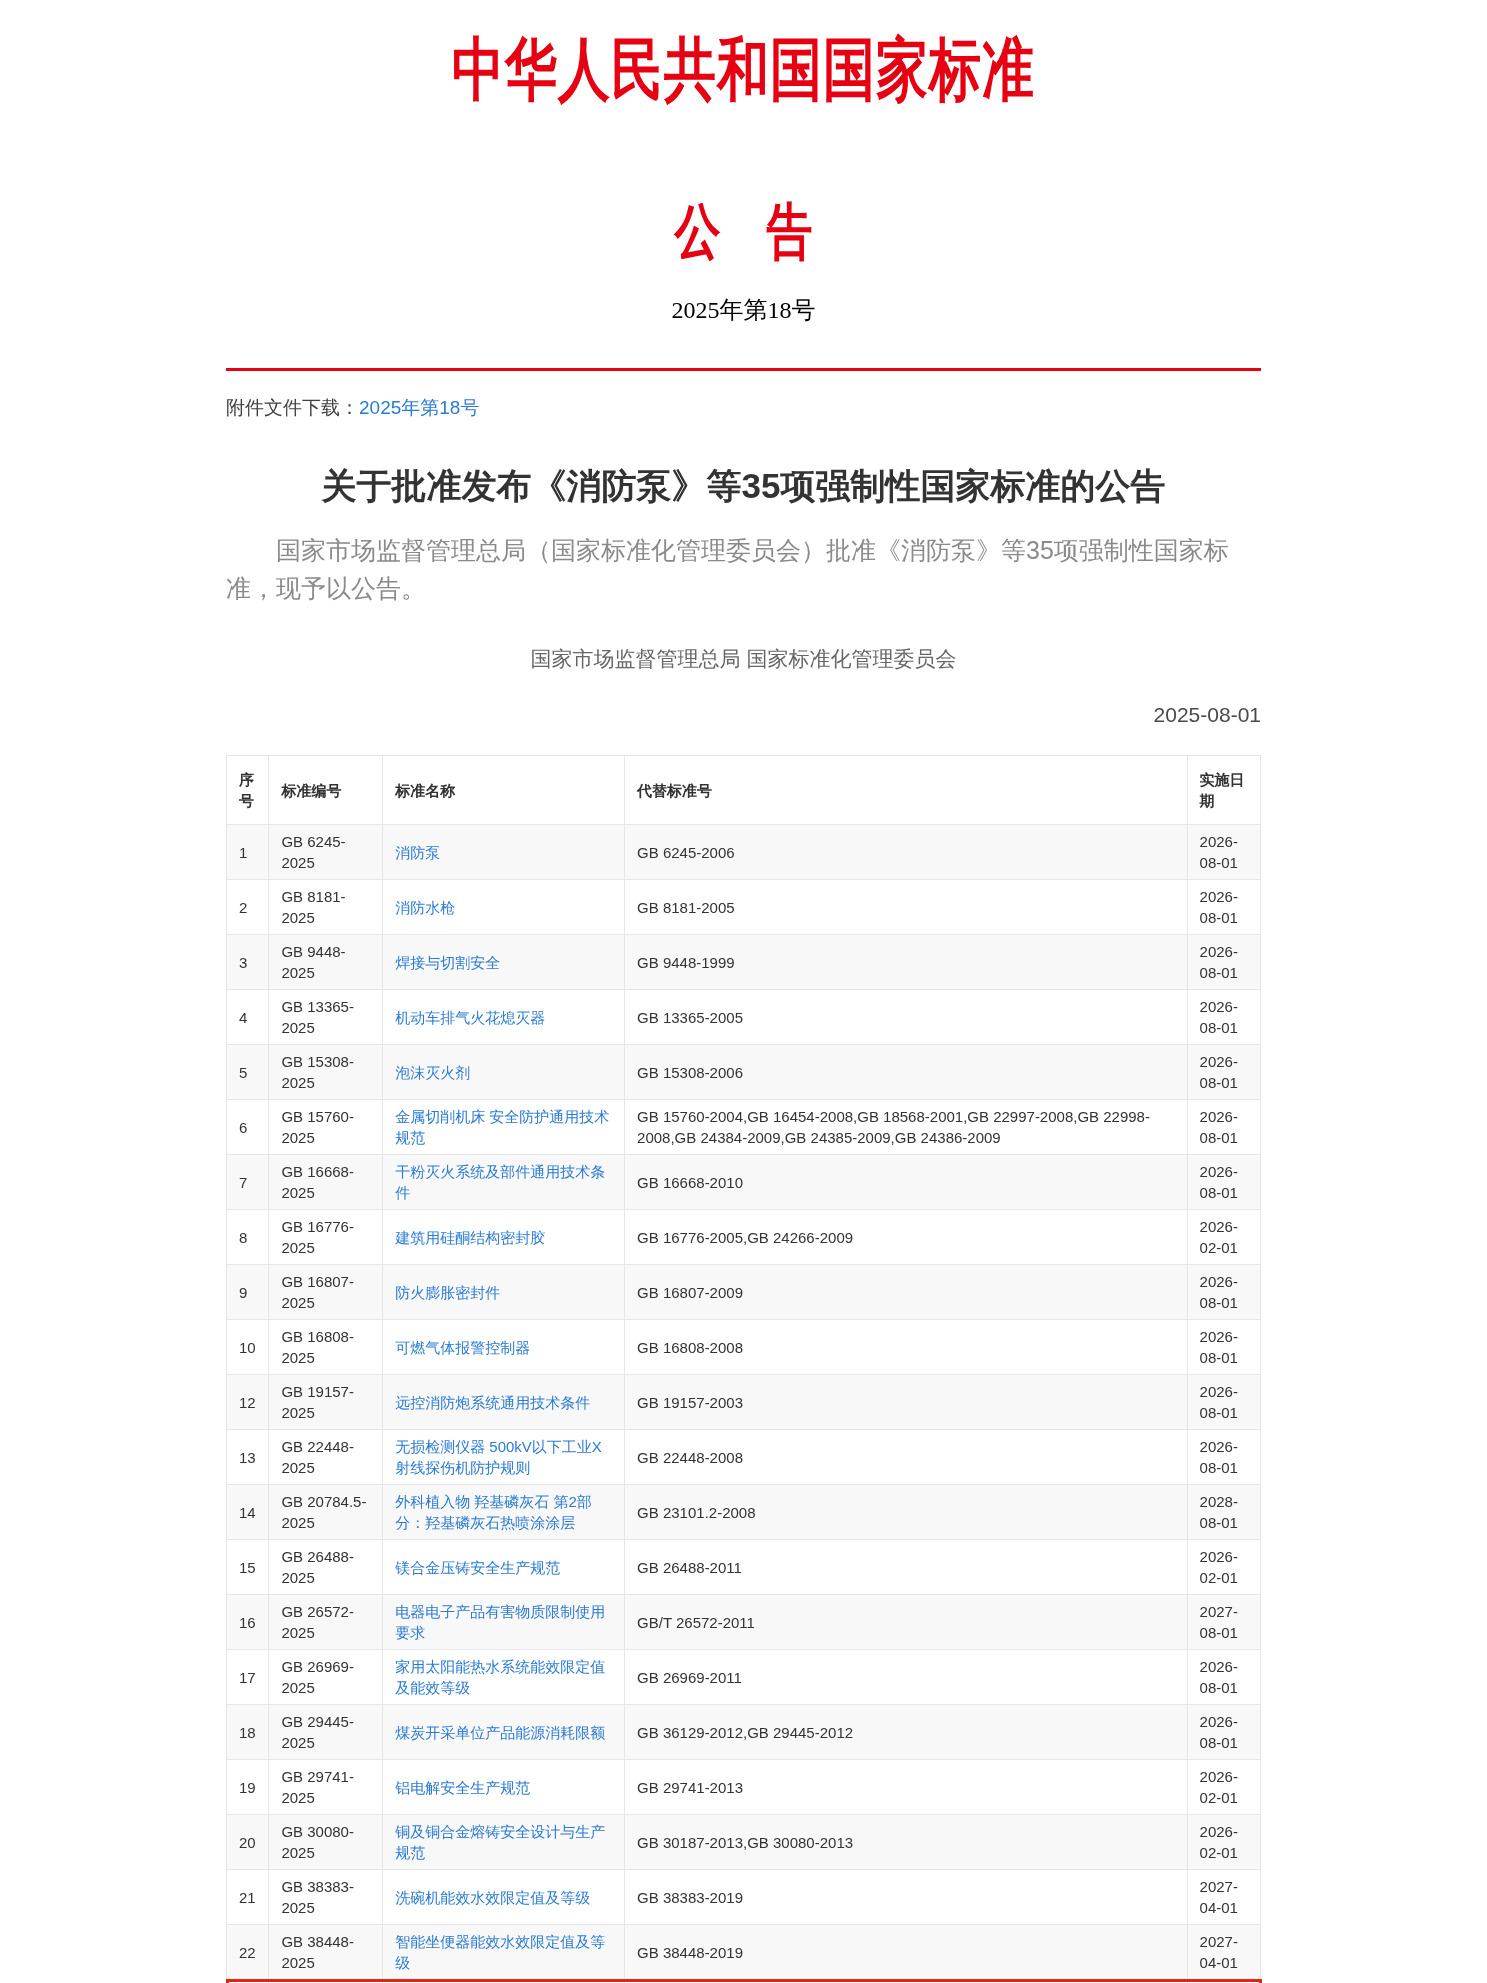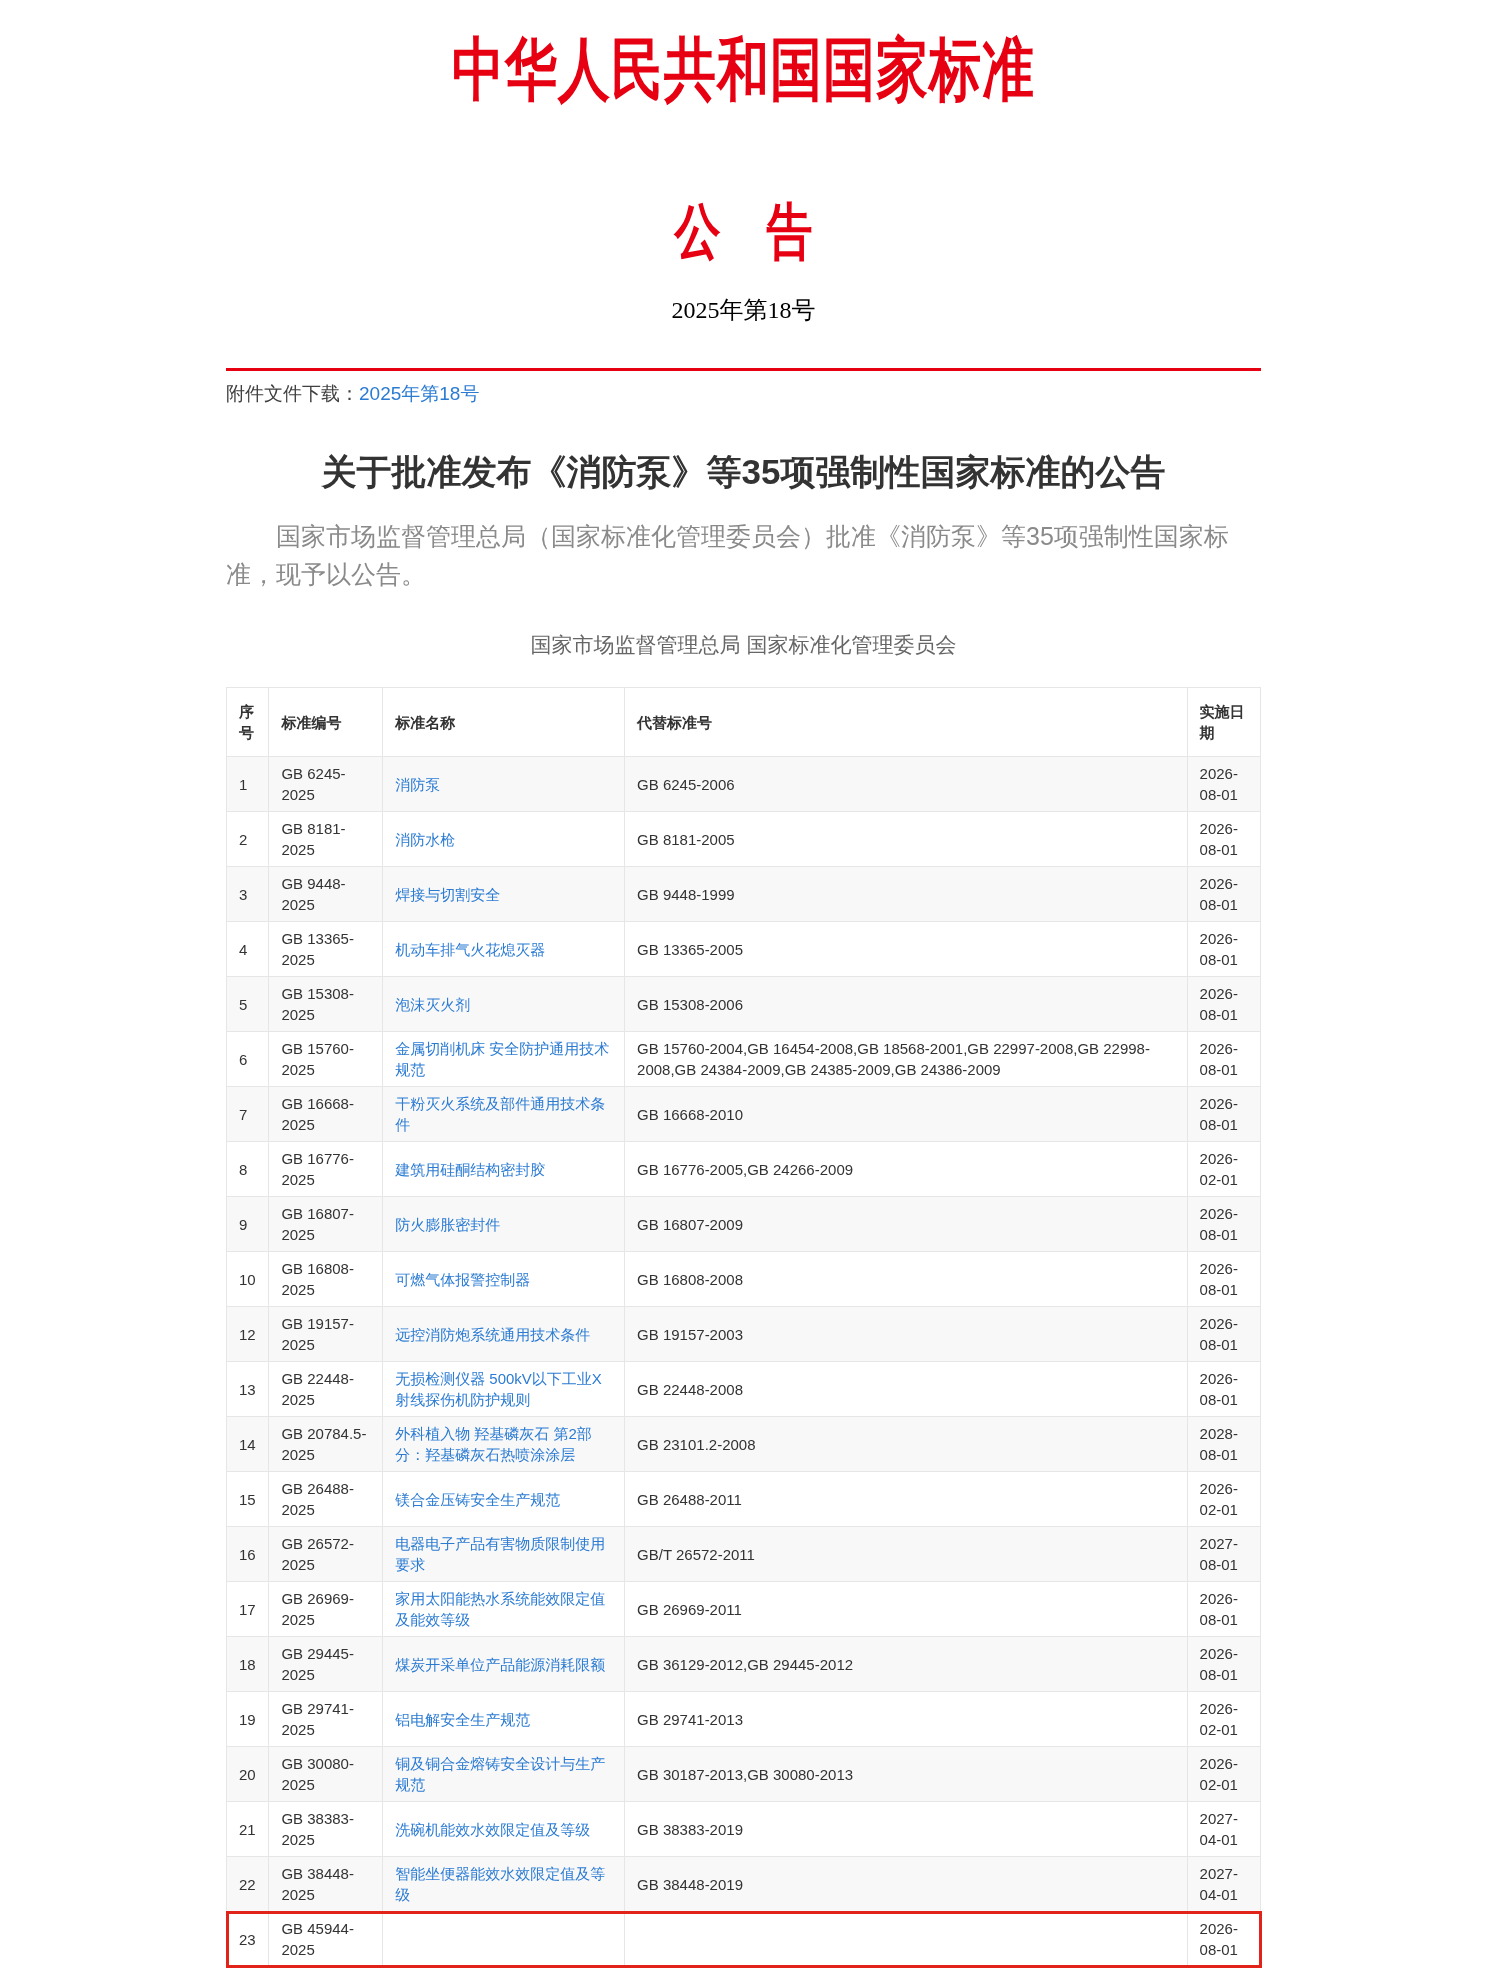--- a/index.html
+++ b/index.html
@@ -51,21 +51,21 @@
     font-family:"Liberation Serif","DejaVu Serif",serif;
     font-size:24px;
     color:#000;
   }
   .red-divider{
     margin:42px 0 0;
     border:none;
     border-top:3px solid var(--accent);
   }
   .attachment-row{
-    margin-top:10px;
+    margin-top:24px;
     font-size:19px;
     color:#404040;
   }
   .attachment-row a{
     color:var(--link);
     text-decoration:none;
   }
   .notice-title{
     margin:42px 0 0;
     text-align:center;
@@ -143,20 +143,21 @@
     <div class="attachment-row">
       <span>附件文件下载：</span><a href="#">2025年第18号</a>
     </div>
 
     <h2 class="notice-title">关于批准发布《消防泵》等35项强制性国家标准的公告</h2>
 
     <p class="notice-body">国家市场监督管理总局（国家标准化管理委员会）批准《消防泵》等35项强制性国家标准，现予以公告。</p>
 
     <div class="notice-signature">国家市场监督管理总局 国家标准化管理委员会</div>
 
+    <div class="notice-date">2025-08-01</div>
 
     <table class="standards">
       <colgroup>
         <col style="width:4.1%">
         <col style="width:11%">
         <col style="width:23.4%">
         <col style="width:54.4%">
         <col style="width:7.1%">
       </colgroup>
       <thead>

